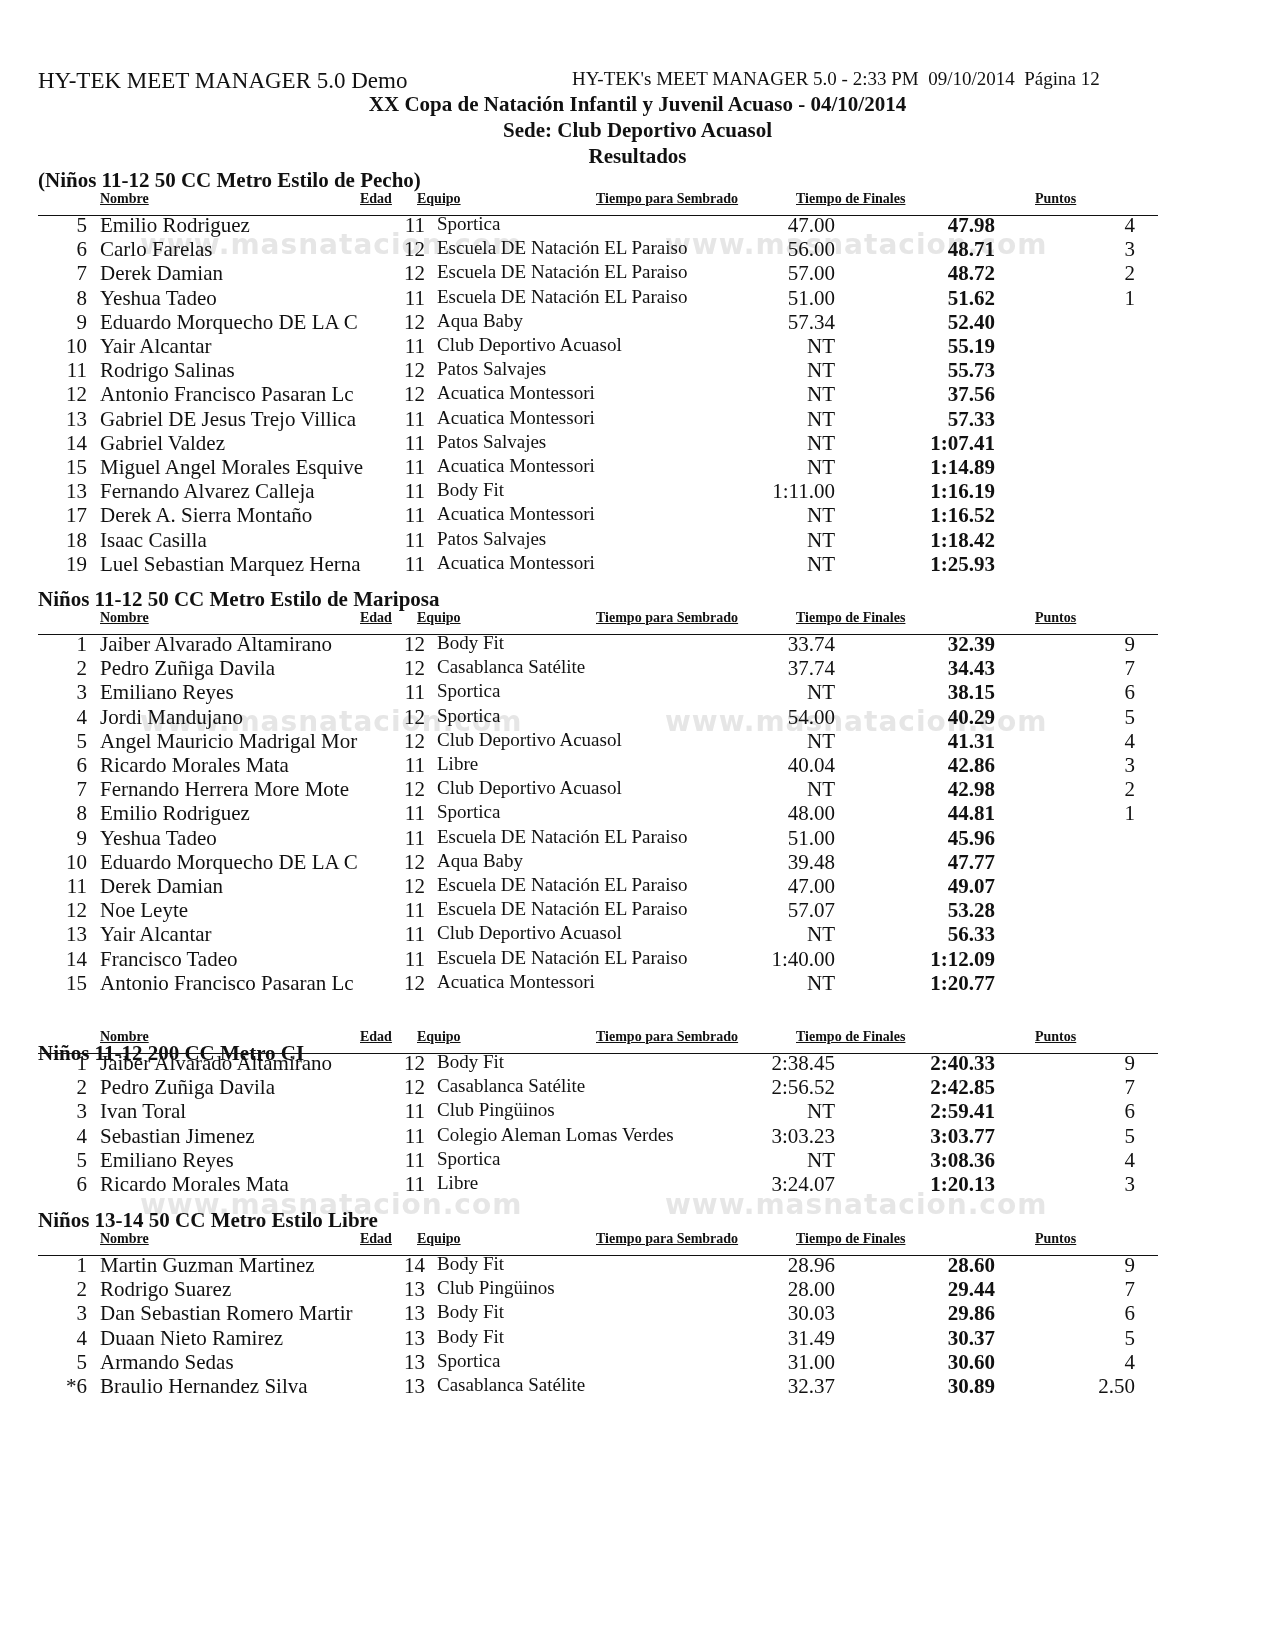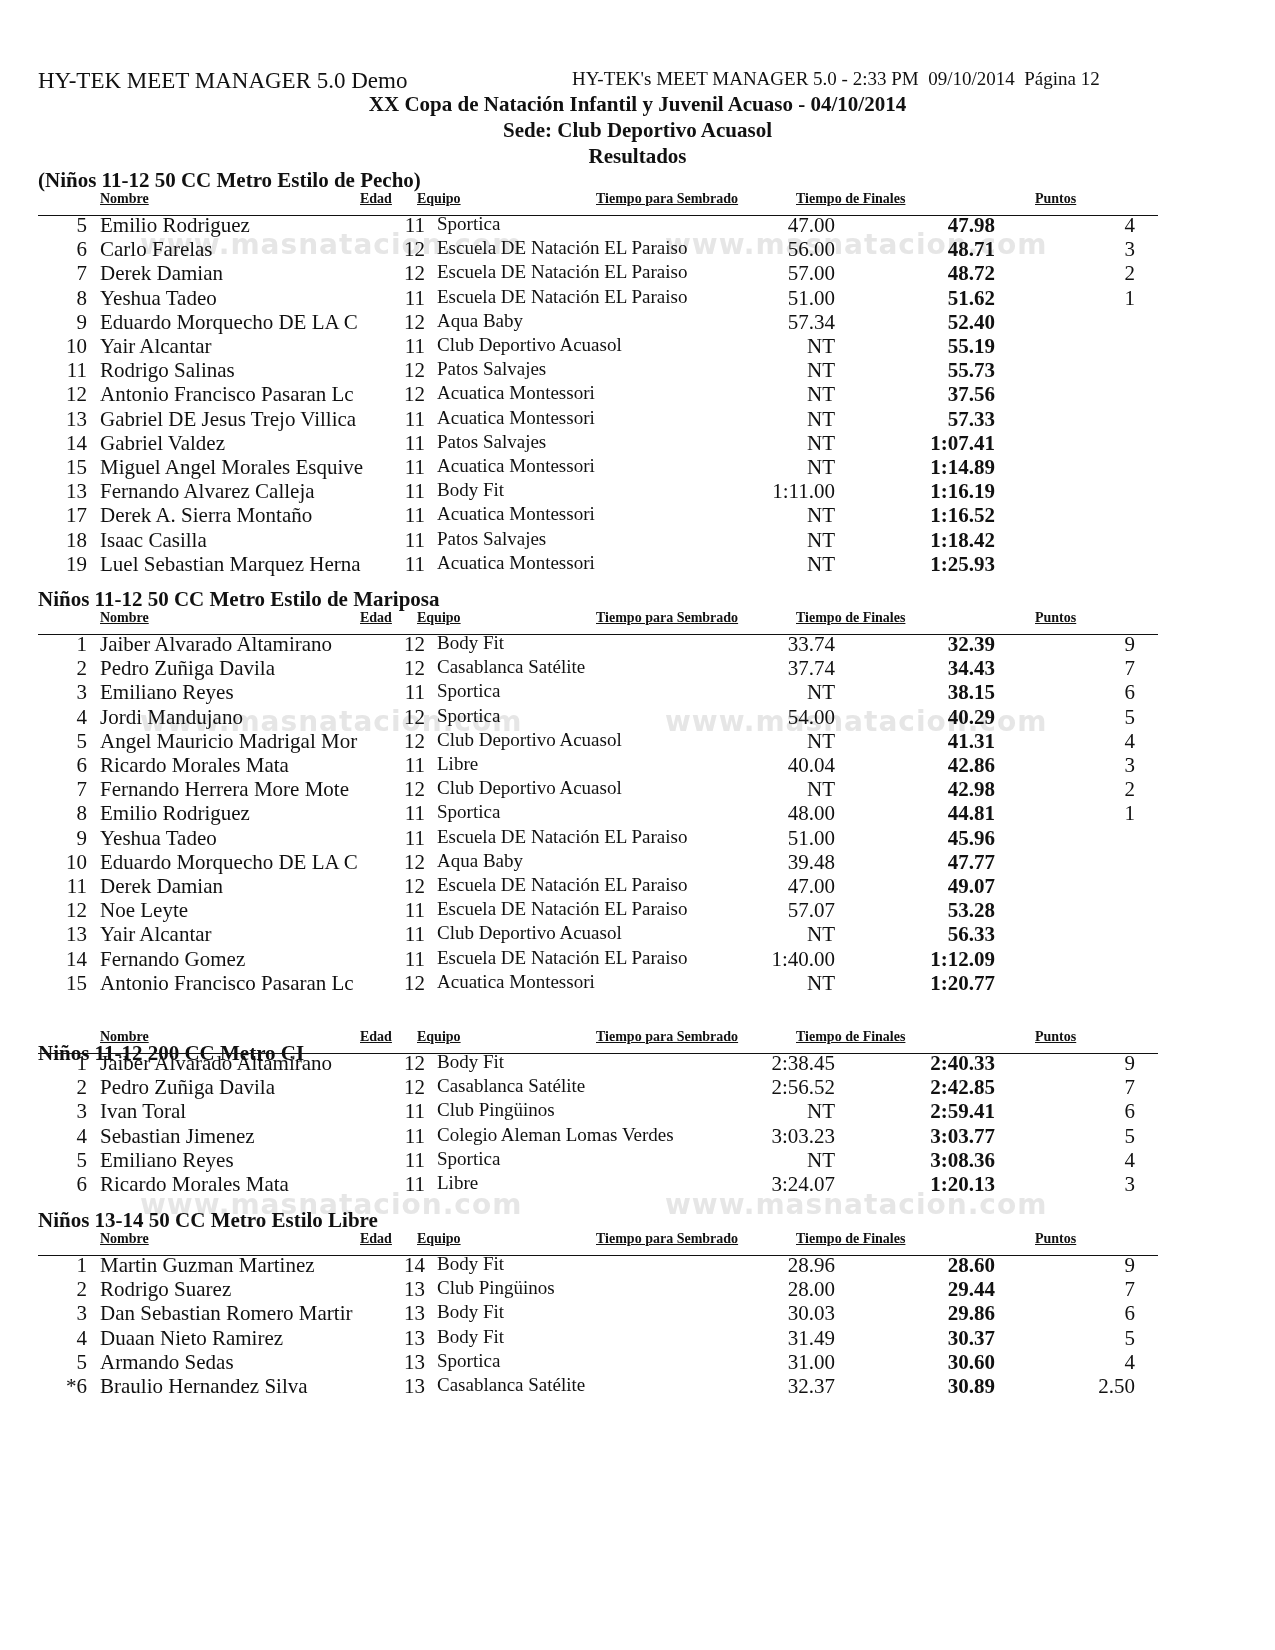--- a/index.html
+++ b/index.html
@@ -304,21 +304,21 @@
       <span class="c-place">13</span>
       <span class="c-name">Yair Alcantar</span>
       <span class="c-age">11</span>
       <span class="c-team">Club Deportivo Acuasol</span>
       <span class="c-seed">NT</span>
       <span class="c-final">56.33</span>
       <span class="c-pts"></span>
     </div>
     <div class="row" style="top: 946.6px;">
       <span class="c-place">14</span>
-      <span class="c-name">Fernando Gomez</span>
+      <span class="c-name">Francisco Tadeo</span>
       <span class="c-age">11</span>
       <span class="c-team">Escuela DE Natación EL Paraiso</span>
       <span class="c-seed">1:40.00</span>
       <span class="c-final">1:12.09</span>
       <span class="c-pts"></span>
     </div>
     <div class="row" style="top: 970.8px;">
       <span class="c-place">15</span>
       <span class="c-name">Antonio Francisco Pasaran Lc</span>
       <span class="c-age">12</span>

